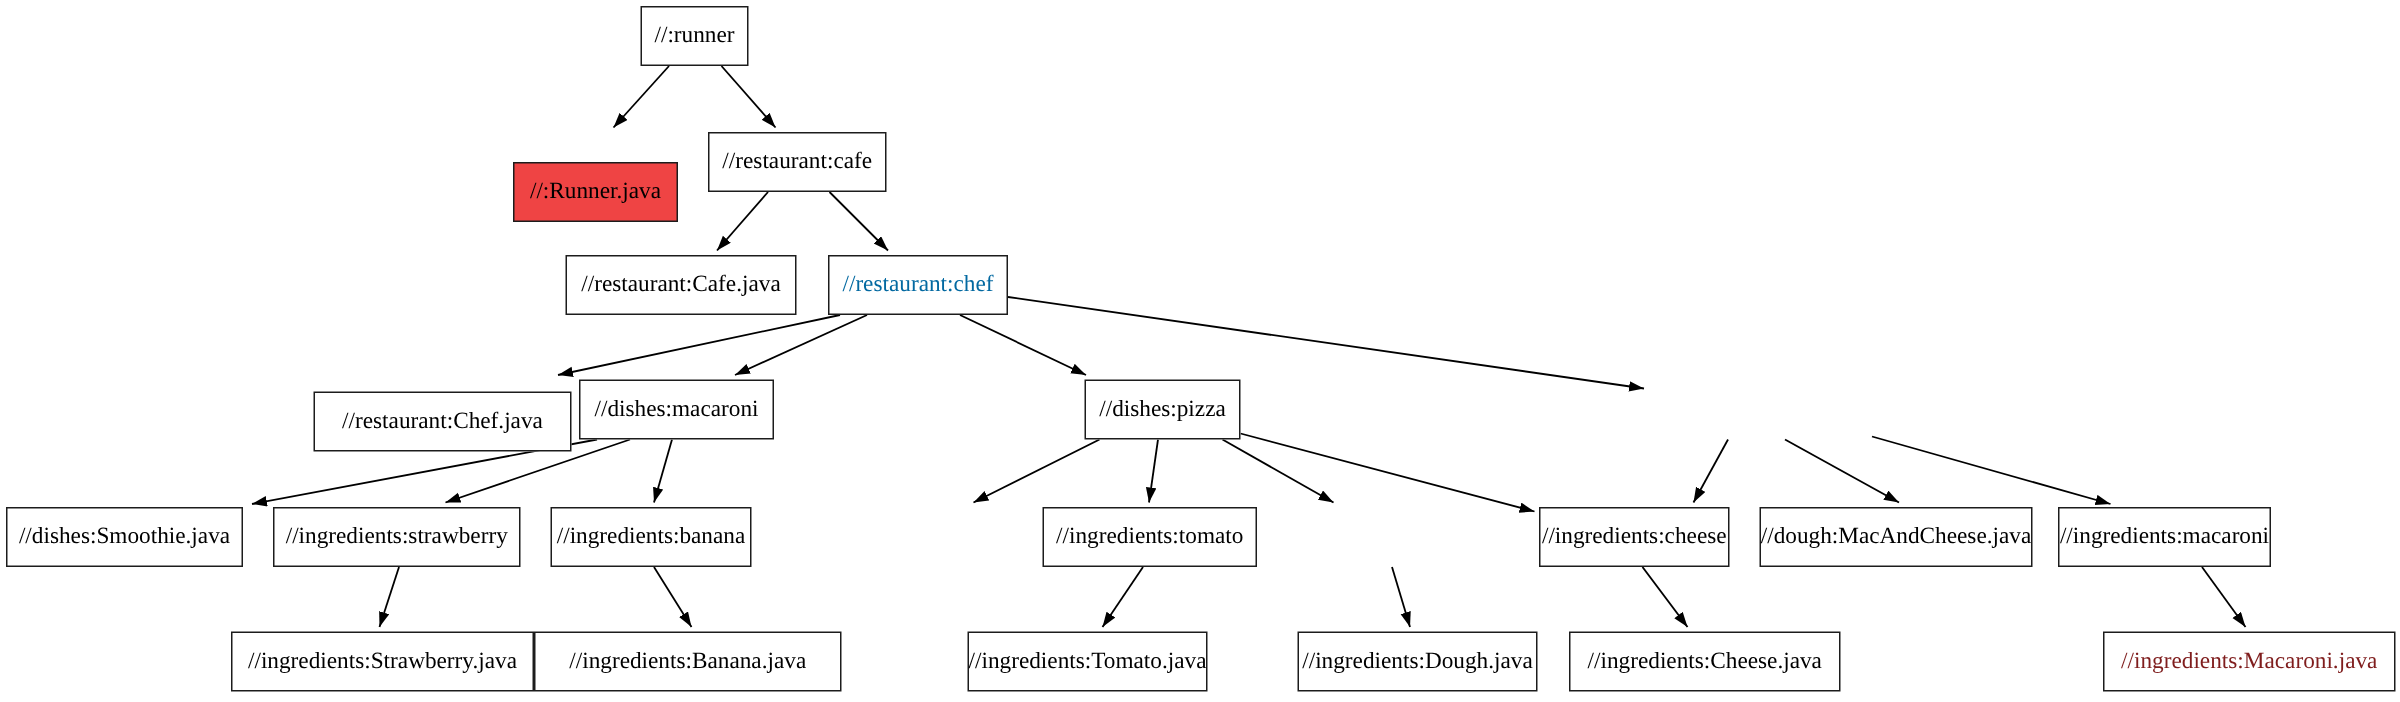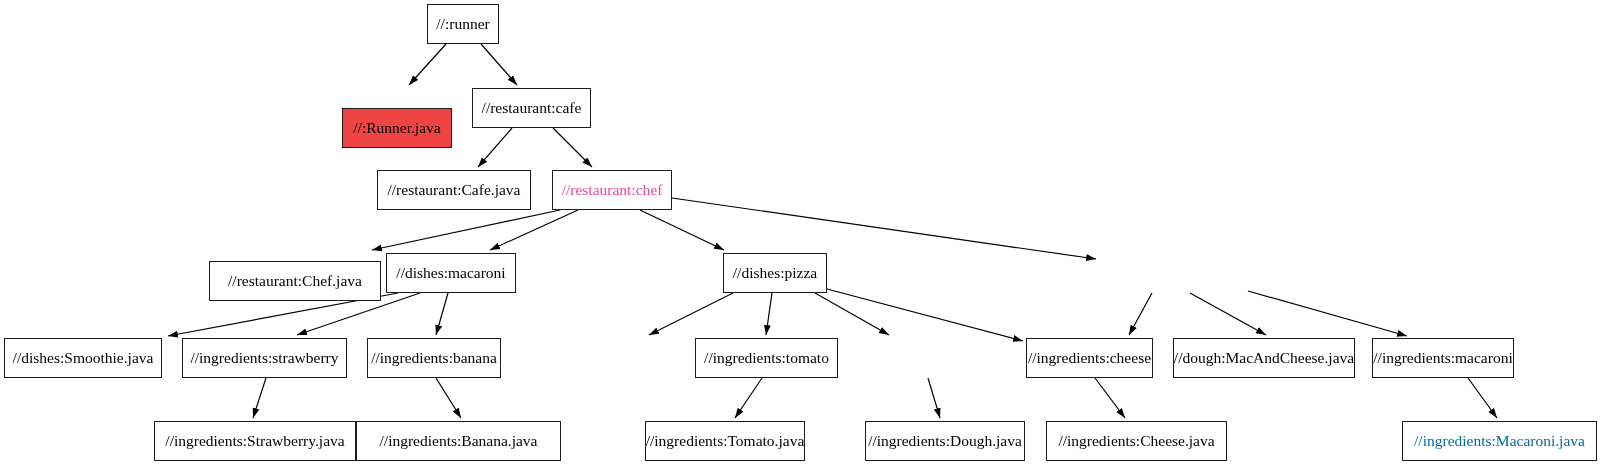--- a/index.html
+++ b/index.html
@@ -90,21 +90,21 @@
       <div class="node" style="left: 342px; top: 88px; width: 110px; height: 40px; background: #ef4444; border-color: rgb(28, 28, 28); margin-top: 20px;">
       <span class="node-label" style="color: rgb(0, 0, 0);">//:Runner.java</span>
     </div>
       <div class="node" style="left: 472px; top: 88px; width: 119px; height: 40px; background: rgb(255, 255, 255); border-color: rgb(28, 28, 28);">
       <span class="node-label" style="color: rgb(0, 0, 0);">//restaurant:cafe</span>
     </div>
       <div class="node" style="left: 377px; top: 170px; width: 154px; height: 40px; background: rgb(255, 255, 255); border-color: rgb(28, 28, 28);">
       <span class="node-label" style="color: rgb(0, 0, 0);">//restaurant:Cafe.java</span>
     </div>
       <div class="node" style="left: 552px; top: 170px; width: 120px; height: 40px; background: rgb(255, 255, 255); border-color: rgb(28, 28, 28);">
-      <span class="node-label" style="color: #ec4899; text-align: center;">//restaurant:chef</span>
+      <span class="node-label" style="color: #0369a1; text-align: center;">//restaurant:chef</span>
     </div>
       <div class="node" style="left: 209px; top: 261px; width: 172px; height: 40px; background: rgb(255, 255, 255); border-color: rgb(28, 28, 28);">
       <span class="node-label" style="color: rgb(0, 0, 0);">//restaurant:Chef.java</span>
     </div>
       <div class="node" style="left: 386px; top: 253px; width: 130px; height: 40px; background: rgb(255, 255, 255); border-color: rgb(28, 28, 28);">
       <span class="node-label" style="color: rgb(0, 0, 0);">//dishes:macaroni</span>
     </div>
       <div class="node" style="left: 723px; top: 253px; width: 104px; height: 40px; background: rgb(255, 255, 255); border-color: rgb(28, 28, 28);">
       <span class="node-label" style="color: rgb(0, 0, 0);">//dishes:pizza</span>
     </div>
@@ -138,17 +138,17 @@
       <div class="node" style="left: 645px; top: 421px; width: 160px; height: 40px; background: rgb(255, 255, 255); border-color: rgb(28, 28, 28);">
       <span class="node-label" style="color: rgb(0, 0, 0);">//ingredients:Tomato.java</span>
     </div>
       <div class="node" style="left: 865px; top: 421px; width: 160px; height: 40px; background: rgb(255, 255, 255); border-color: rgb(28, 28, 28);">
       <span class="node-label" style="color: rgb(0, 0, 0);">//ingredients:Dough.java</span>
     </div>
       <div class="node" style="left: 1046px; top: 421px; width: 181px; height: 40px; background: rgb(255, 255, 255); border-color: rgb(28, 28, 28);">
       <span class="node-label" style="color: rgb(0, 0, 0);">//ingredients:Cheese.java</span>
     </div>
       <div class="node" style="left: 1402px; top: 421px; width: 195px; height: 40px; background: rgb(255, 255, 255); border-color: rgb(28, 28, 28);">
-      <span class="node-label" style="color: #0369a1;">//ingredients:Macaroni.java</span>
+      <span class="node-label" style="color: #7f1d1d;">//ingredients:Macaroni.java</span>
     </div>
     </div>
 
 </div>
 
 </body></html>

